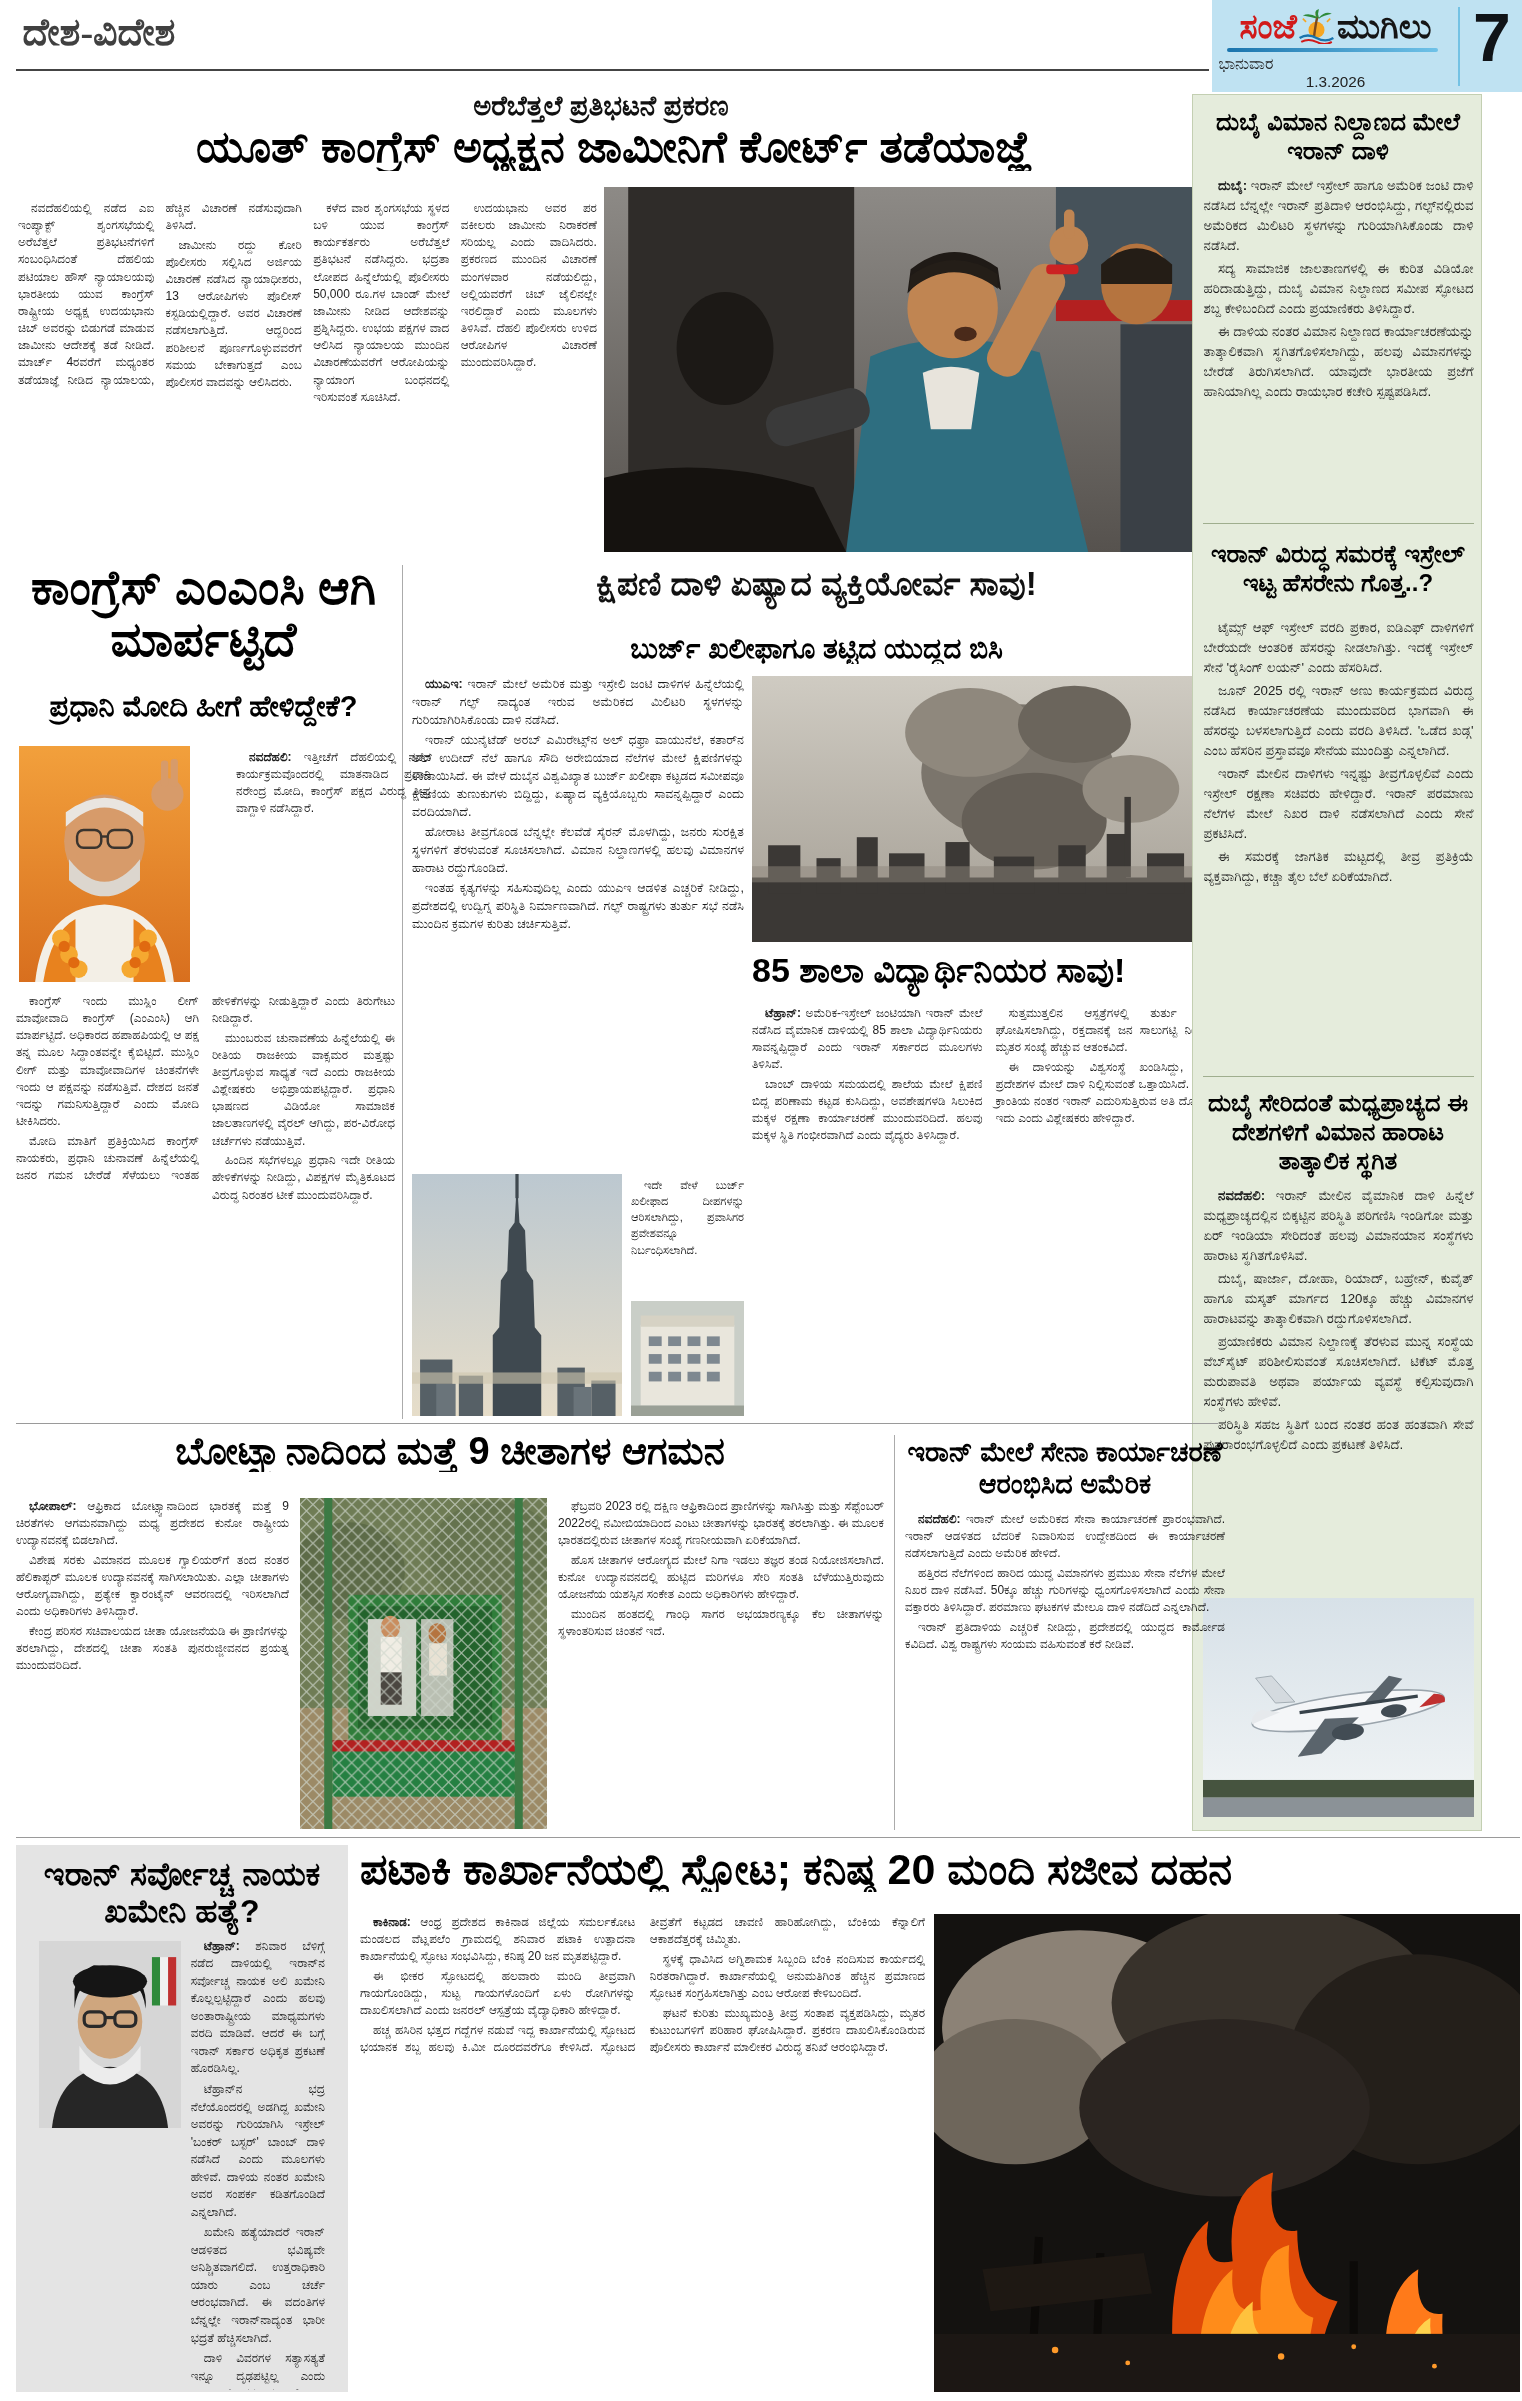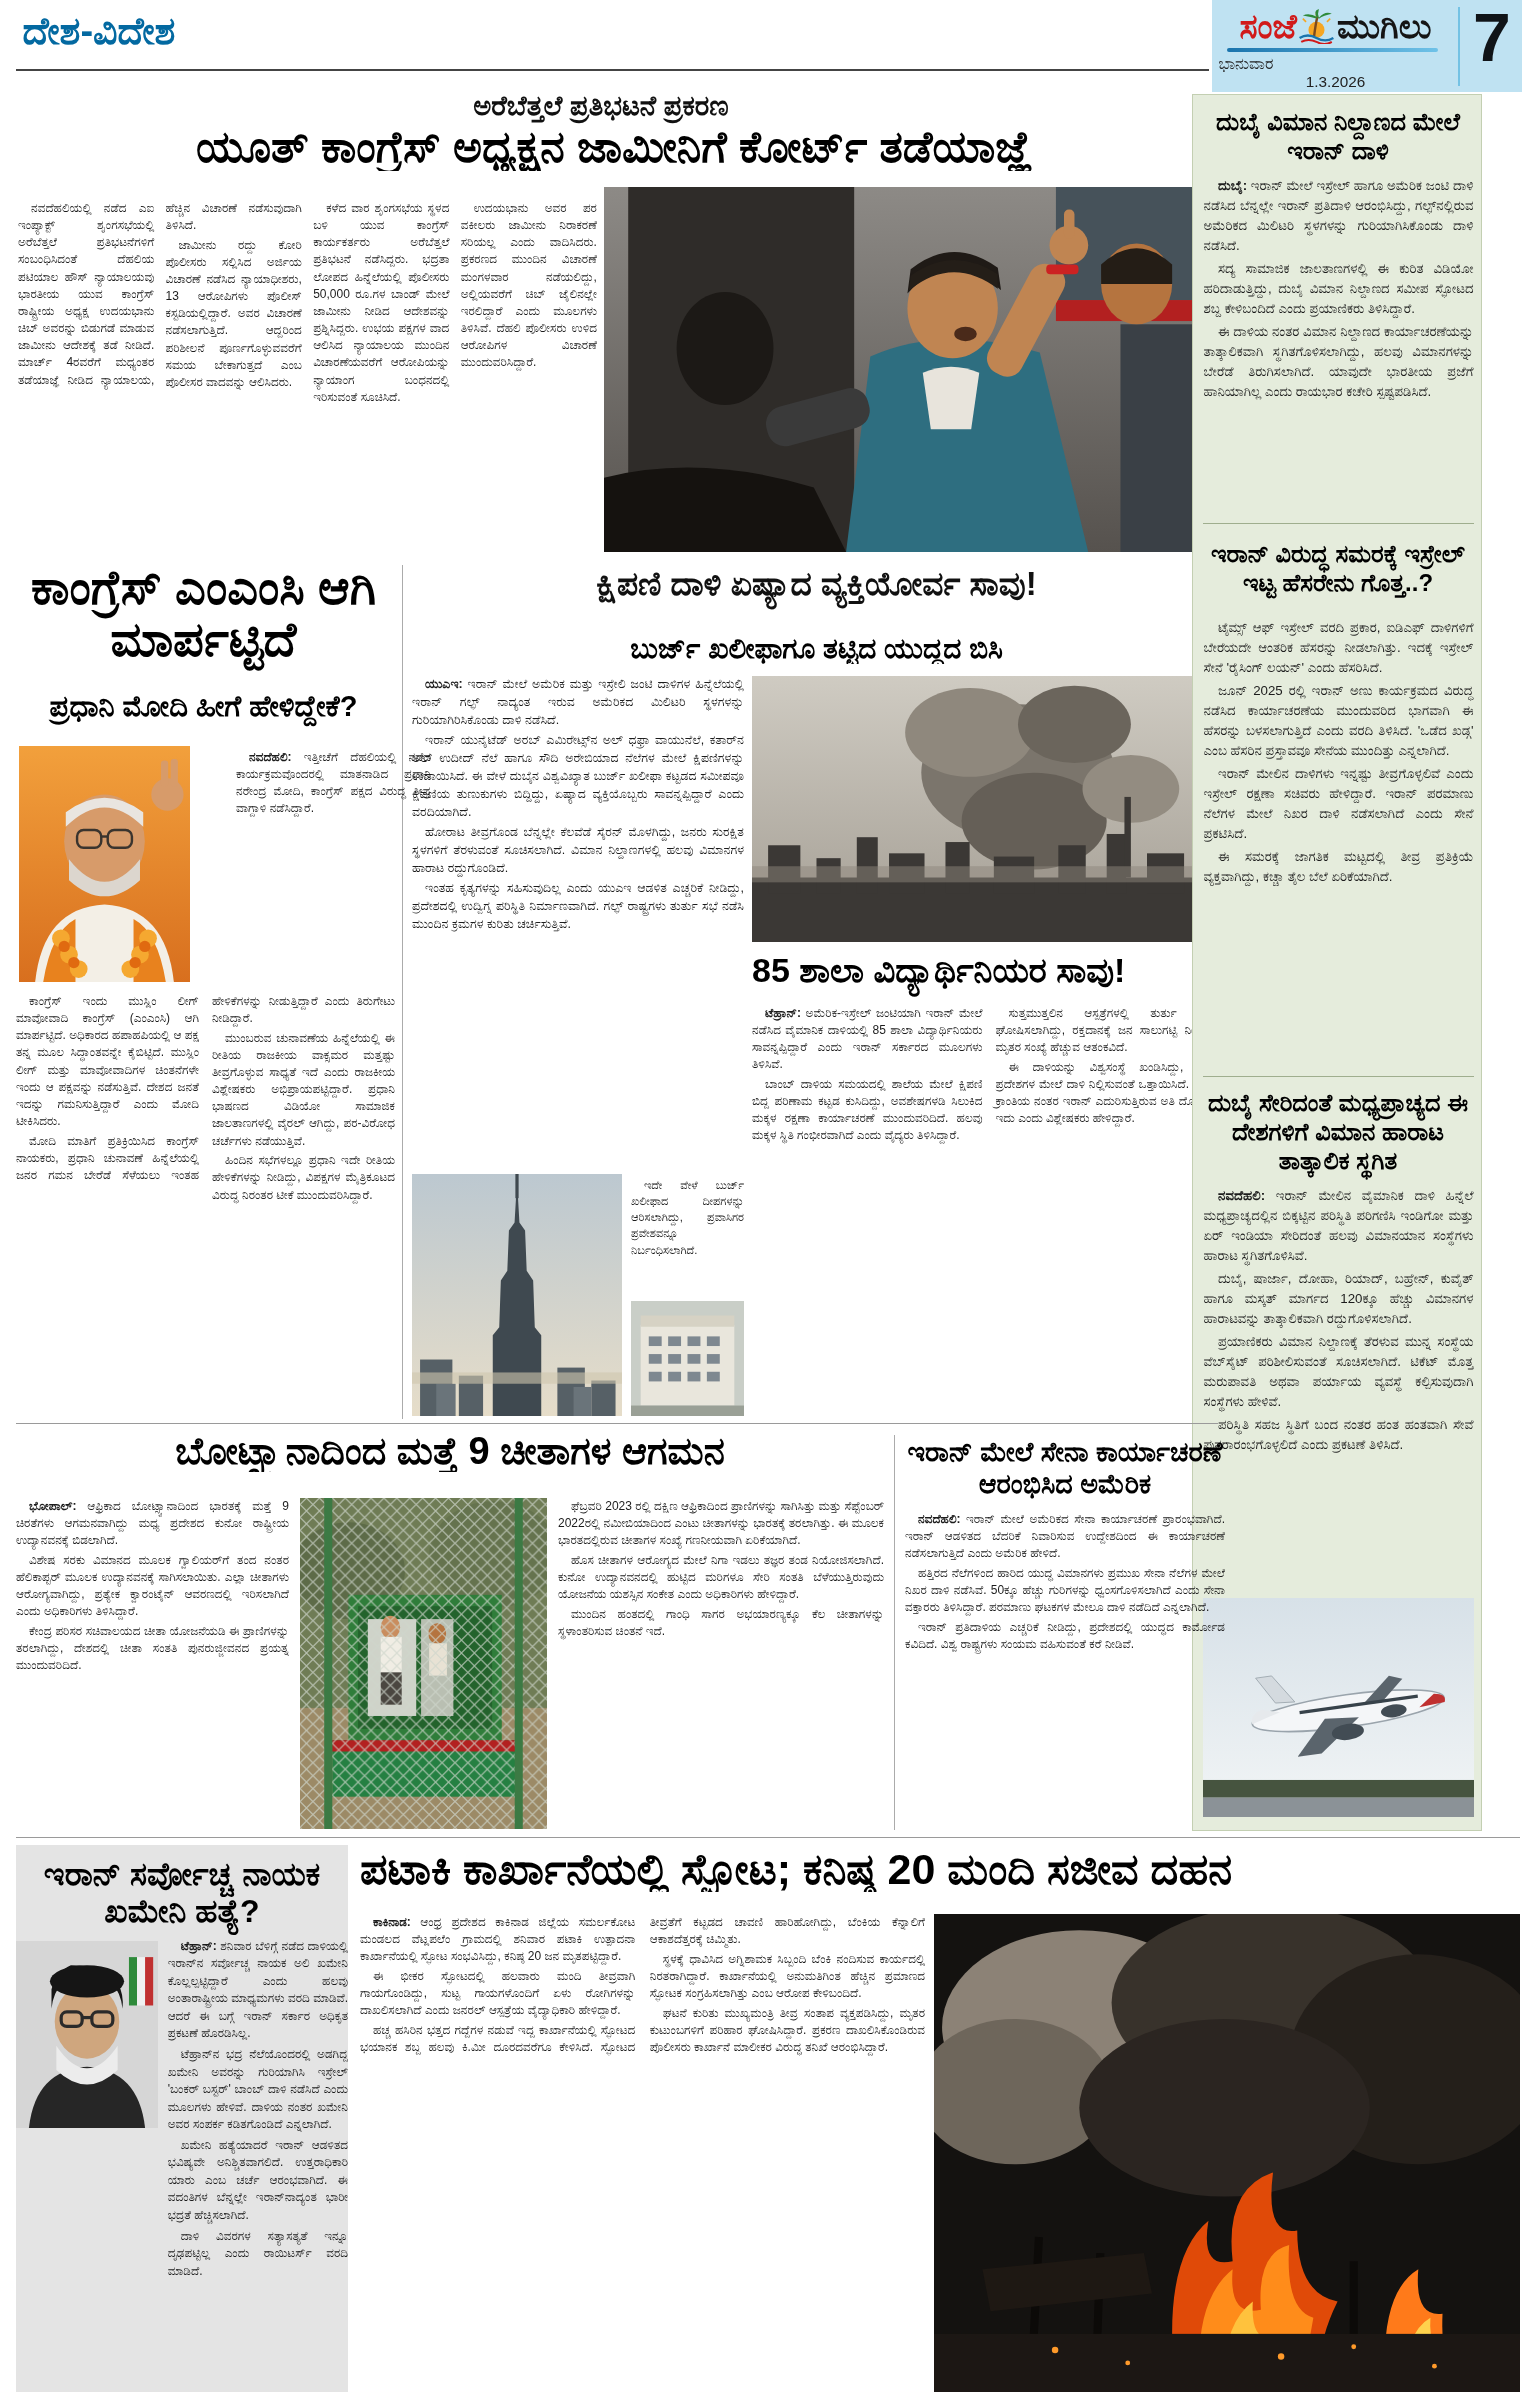--- a/index.html
+++ b/index.html
@@ -31,33 +31,33 @@
   #masthead .date{position:absolute;left:6.5px;top:73px;width:234px;text-align:center;font-size:15.3px;color:#222;}
   #masthead .mh-div{position:absolute;left:246px;top:6.5px;width:2.4px;height:79px;background:#74c2e4;}
   #masthead .pageno{position:absolute;left:252px;top:1.6px;width:56px;text-align:center;font-size:68px;font-weight:600;color:#101418;line-height:1.05;}
   
   #right-panel{left:1192px;top:94px;width:290px;height:1737px;background:var(--c-green-panel-bg,#e5ecdc);border:0.8px solid #c3cfb2;box-sizing:border-box;}
   #right-panel .rp-h{position:absolute;left:8px;width:274px;text-align:center;font-weight:800;font-size:24px;line-height:1.2;color:#000;}
   #right-panel .rp-b{position:absolute;left:10.5px;width:270px;font-size:13.3px;line-height:1.5;text-align:justify;color:#1c1c1c;overflow:hidden;}
   #right-panel .rp-b .para{margin:0 0 3.2px 0;text-indent:14.5px;}
   #right-panel .rp-hr{position:absolute;left:9.7px;width:271px;height:0.8px;background:#9fae8e;}
   
-  #khamenei-box{left:16px;top:1845px;width:332px;height:547px;background:var(--c-gray-panel-bg,#e4e4e4);box-sizing:border-box;padding:8px 0;}
+  #khamenei-box{left:16px;top:1845px;width:332px;height:547px;background:var(--c-gray-panel-bg,#e4e4e4);box-sizing:border-box;padding:8px 23px;}
   #khamenei-box .kh-h{text-align:center;font-weight:800;font-size:32px;line-height:1.15;color:#000;margin:3.2px 0 8px;}
   #khamenei-box .kh-photo{float:left;width:142px;height:187px;margin:3.2px 9.7px 3.2px 0;overflow:hidden;}
   #khamenei-box .kh-photo svg{display:block;width:100%;height:100%;}
   #khamenei-box .kh-b{font-size:12px;line-height:1.46;text-align:justify;color:#1b1b1b;overflow:hidden;height:452px;}
   #khamenei-box .kh-b .para{margin:0 0 3.2px 0;text-indent:13px;}
 </style>
 </head>
 <body>
 
 <div id="page" style="--c-masthead-bg: #bfe2f2; --c-logo-red: #d11a1a; --c-accent-blue: #1a74ad; --c-green-panel-bg: #e5ecdc; --c-gray-panel-bg: #e4e4e4;">
 
-  <div class="abs" style="left:22.6px;top:9.7px;width:484px;font-size:38px;font-weight:800;color:#0369a1;">ದೇಶ-ವಿದೇಶ</div>
+  <div class="abs" style="left:22.6px;top:9.7px;width:484px;font-size:38px;font-weight:800;color:#404040;font-family:Liberation Serif, serif;">ದೇಶ-ವಿದೇಶ</div>
   <div class="hdiv" style="left:16px;top:69px;width:1193px;"></div>
 
   <div id="masthead" class="abs">
     <div class="logo-row">
       <span class="logo-red">ಸಂಜೆ</span>
       <span style="display:inline-block;width:37px;height:36px;">
         <svg viewBox="0 0 46 44">
           <circle cx="23" cy="26" r="10" fill="#f5a623"></circle>
           <g stroke="#f5a623" stroke-width="2">
               <line x1="23" y1="10" x2="23" y2="4"></line>

